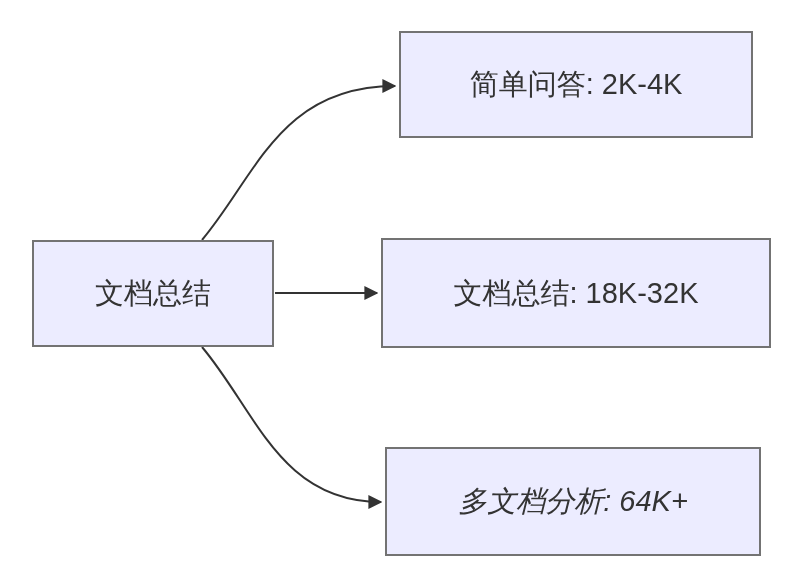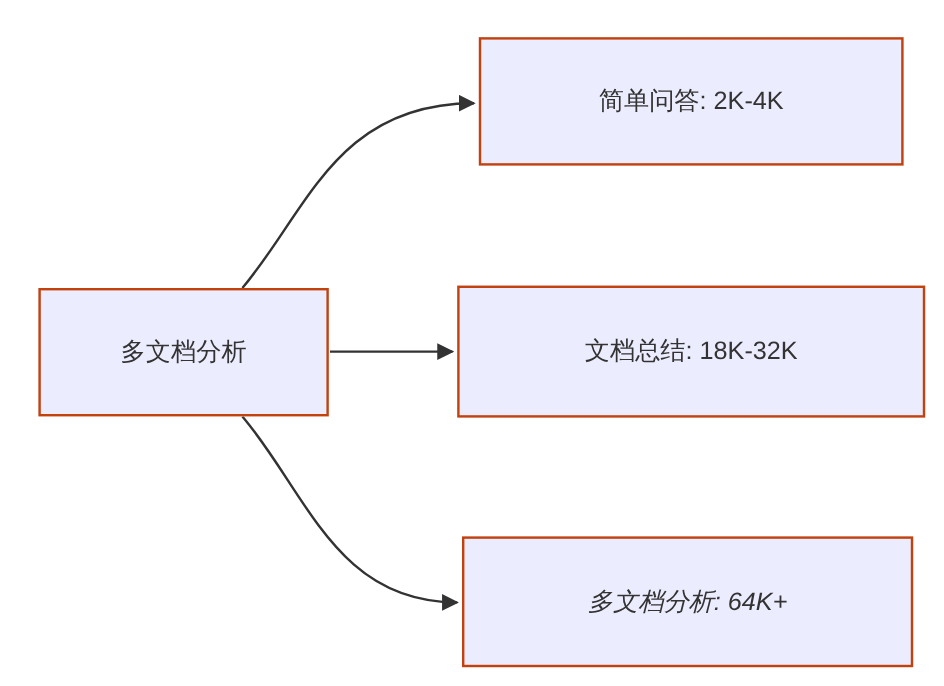--- a/index.html
+++ b/index.html
@@ -25,26 +25,26 @@
   }
   .edge {
     fill: none;
     stroke: #333333;
     stroke-width: 2px;
   }
   .node {
     position: absolute;
     box-sizing: border-box;
     background: #ECECFF;
-    border: 2px solid #c2410c;
+    border: 2px solid #737373;
     display: flex;
     align-items: center;
     justify-content: center;
     color: #333333;
-    font-size: 21px;
+    font-size: 29px;
     line-height: 1.2;
     white-space: nowrap;
     text-align: center;
   }
   #node-root    { left: 32px;  top: 240px; width: 242px; height: 107px; }
   #node-branch0 { left: 399px; top: 31px;  width: 354px; height: 107px; }
   #node-branch1 { left: 381px; top: 238px; width: 390px; height: 110px; }
   #node-branch2 { left: 385px; top: 447px; width: 376px; height: 109px; font-style: italic; }
 </style>
 </head>
@@ -57,21 +57,21 @@
       <marker id="arrowhead" viewBox="0 0 10 10" refX="9" refY="5" markerWidth="7" markerHeight="7" orient="auto-start-reverse">
         <path d="M0,0 L10,5 L0,10 z" fill="#333333"></path>
       </marker>
     </defs>
     <path class="edge" d="M202,240 C256,176 280,86 395,86" marker-end="url(#arrowhead)"></path>
     <path class="edge" d="M275,293 L377,293" marker-end="url(#arrowhead)"></path>
     <path class="edge" d="M202,347 C256,411 280,502 381,502" marker-end="url(#arrowhead)"></path>
   </svg>
 
   <div class="node" id="node-root">
-    <span>多文档分析</span>
+    <span>文档总结</span>
   </div>
 
   <div class="node" id="node-branch0">
     <span>简单问答: 2K-4K</span>
   </div>
 
   <div class="node" id="node-branch1">
     <span>文档总结: 18K-32K</span>
   </div>
 

